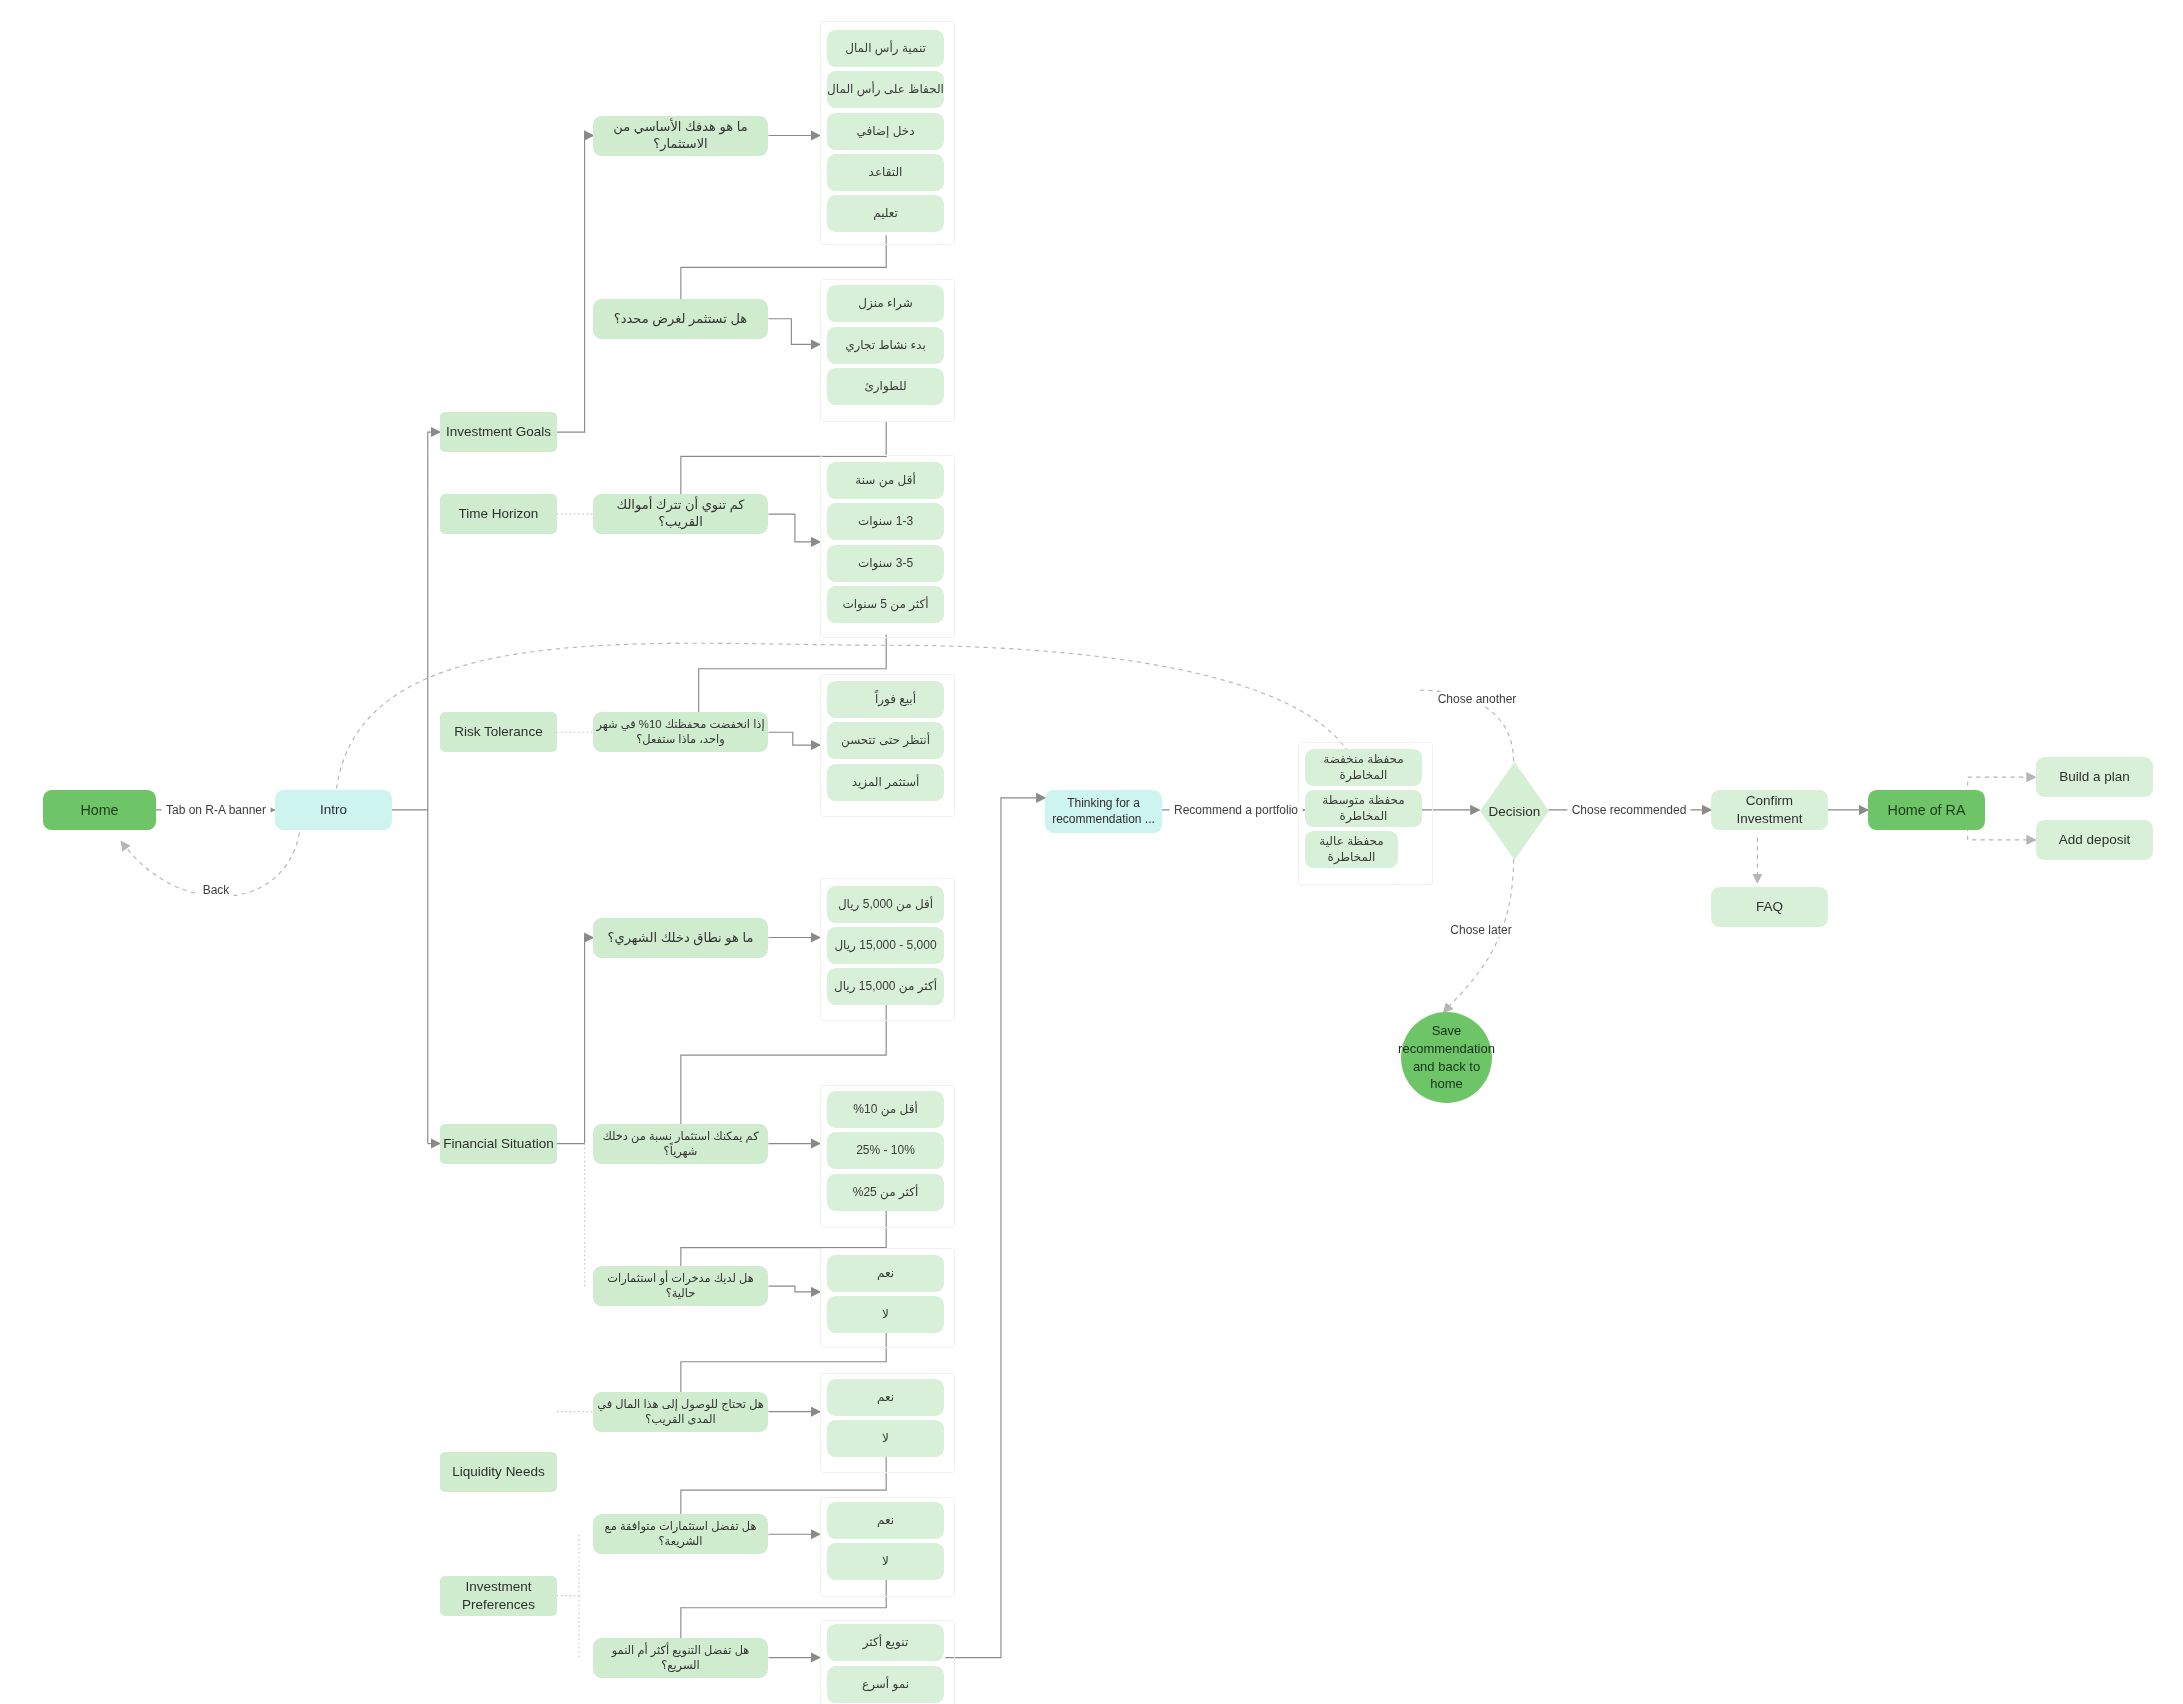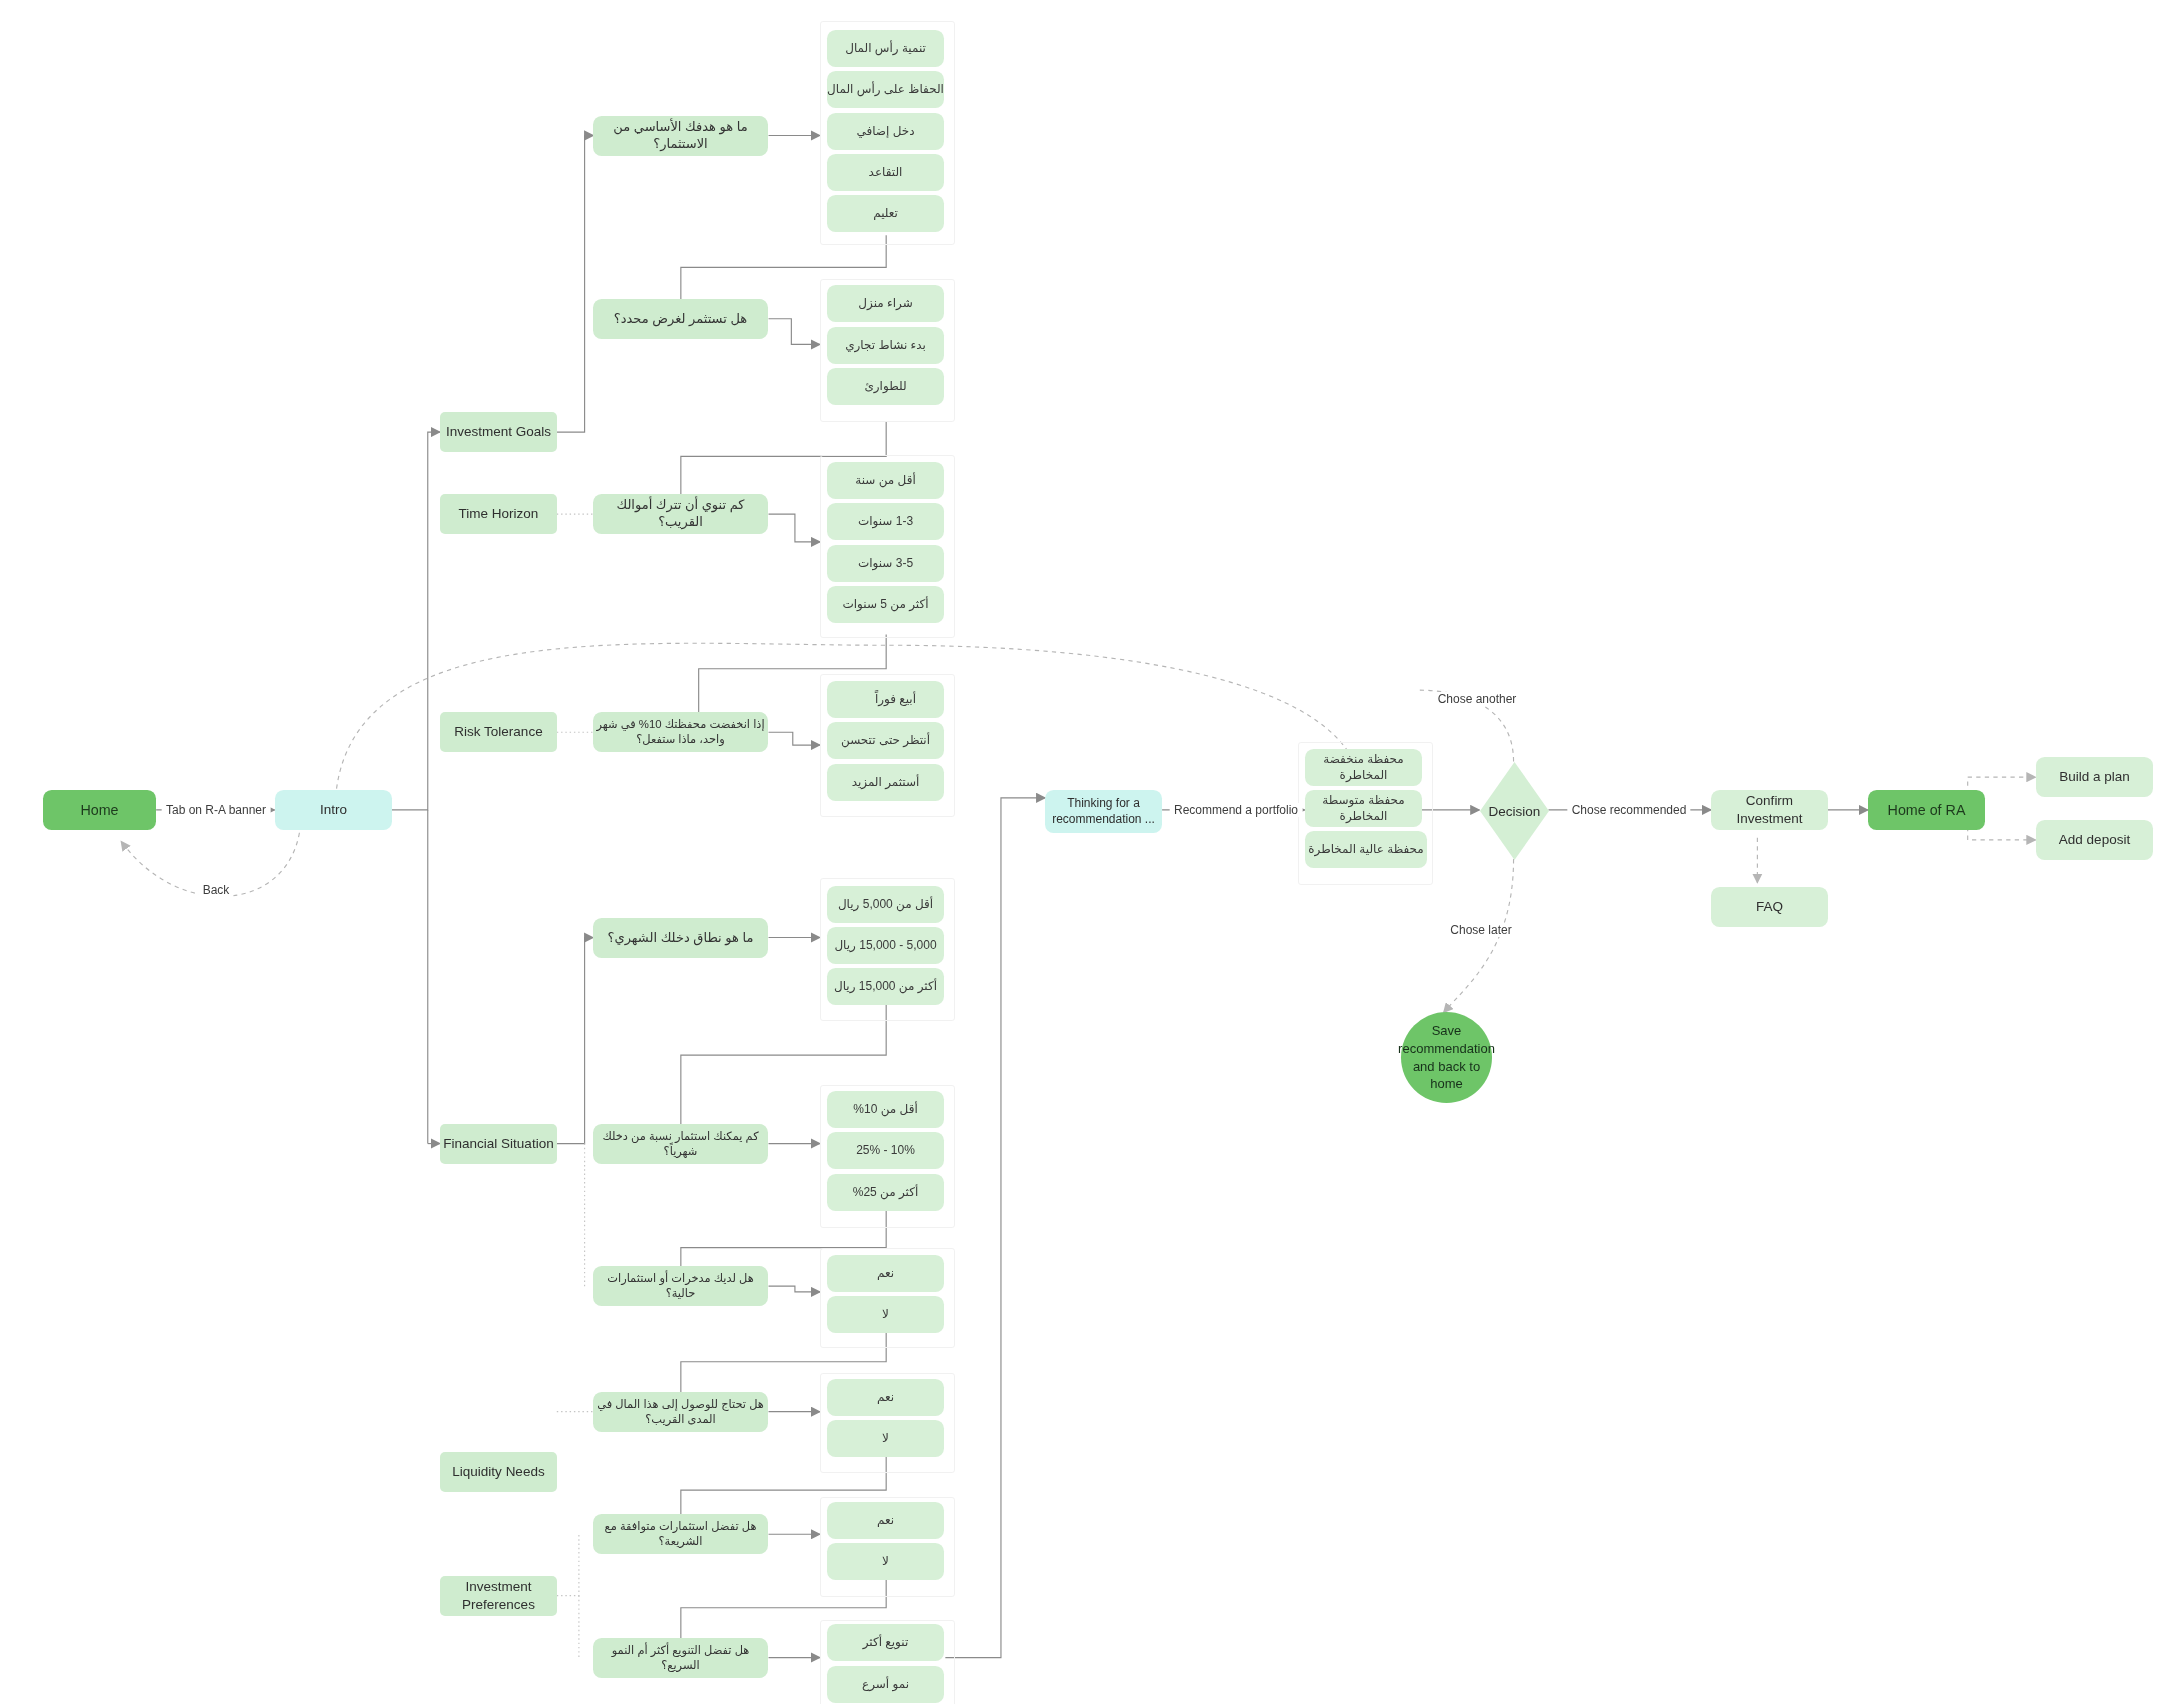--- a/index.html
+++ b/index.html
@@ -286,21 +286,21 @@
     <span>Thinking for a recommendation ...</span>
   </div>
 
   <div class="optbox" style="left:1298px;top:742px;width:135px;height:143px;"></div>
   <div class="node opt rtl" style="left:1305px;top:749px;width:117px;height:37px;">
       <span>محفظة منخفضة المخاطرة</span>
     </div>
   <div class="node opt rtl" style="left:1305px;top:790px;width:117px;height:37px;">
       <span>محفظة متوسطة المخاطرة</span>
     </div>
-  <div class="node opt rtl" style="left:1305px;top:831px;width:122px;height:37px;">
+  <div class="node opt rtl" style="left:1305px;top:831px;width:93px;height:37px;">
       <span>محفظة عالية المخاطرة</span>
     </div>
 
   <div class="diamond" style="left:1480px;top:762px;width:69px;height:98px;">
     <div class="dshape"></div>
     <div class="dlabel">Decision</div>
   </div>
 
   <div class="node pale" style="left:1711px;top:790px;width:117px;height:40px;">
     <span>Confirm Investment</span>

